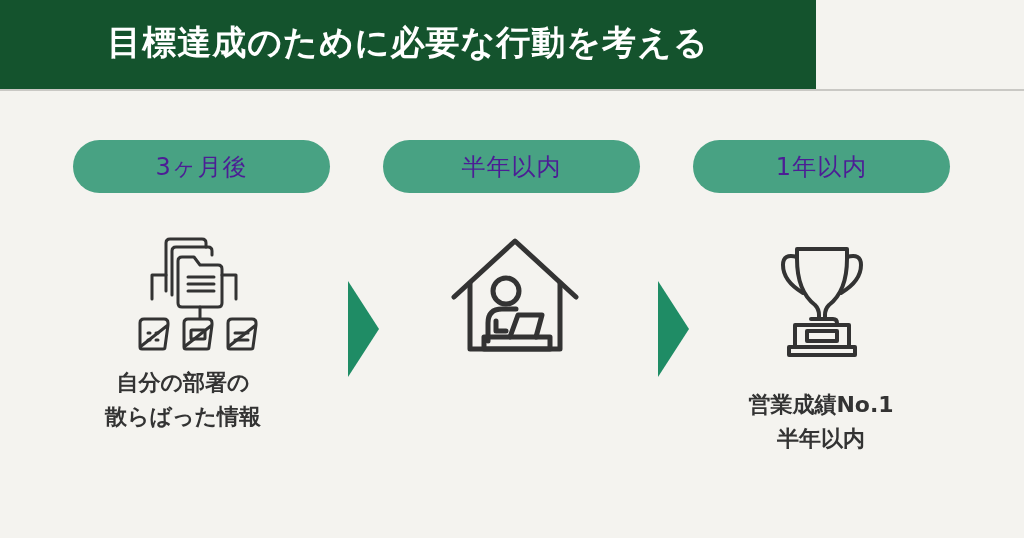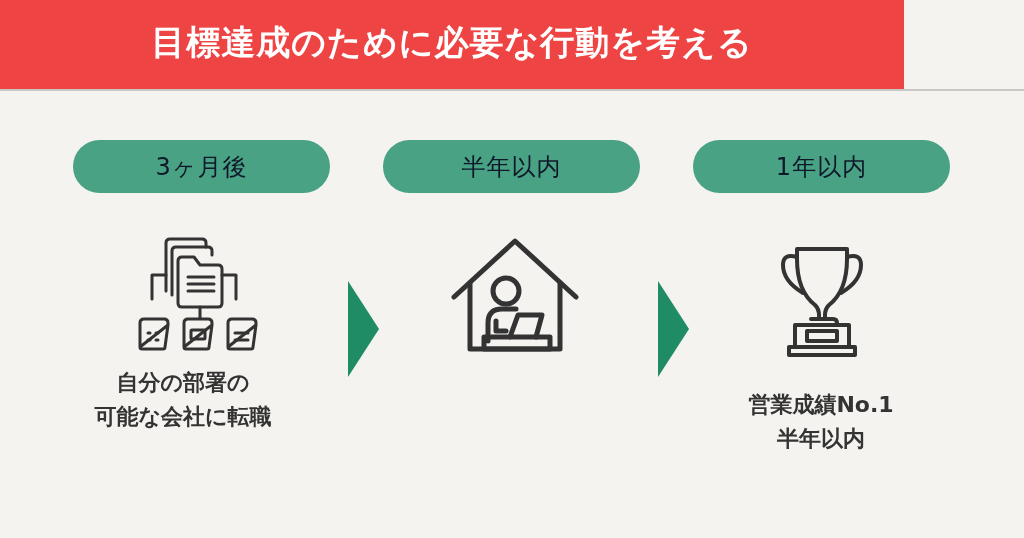--- a/index.html
+++ b/index.html
@@ -3,37 +3,37 @@
   <meta charset="utf-8">
   <style>
     * { box-sizing: border-box; margin: 0; padding: 0; }
     html, body { width: 1024px; height: 538px; overflow: hidden; }
     body {
       background: #f4f3ef;
       font-family: "DejaVu Sans", "Liberation Sans", sans-serif;
       position: relative;
     }
     .header {
-      position: absolute; left: 0; top: 0; width: 904px; height: 89px;
-      background: #ef4444;
+      position: absolute; left: 0; top: 0; width: 816px; height: 89px;
+      background: #14532d;
       display: flex; align-items: center; justify-content: center;
     }
     .header-title {
       color: #ffffff; font-size: 34px; font-weight: bold; letter-spacing: 1px;
       margin-top: -4px;
     }
     .header-rule {
       position: absolute; left: 0; top: 89px; width: 1024px; height: 2px;
       background: #c9c8c4;
     }
     .pill {
       position: absolute; top: 140px; width: 257px; height: 53px;
       background: #48a283; border-radius: 27px;
       display: flex; align-items: center; justify-content: center;
-      color: #0f172a; font-size: 24px; letter-spacing: 1px;
+      color: #4c1d95; font-size: 24px; letter-spacing: 1px;
     }
     .icon {
       position: absolute;
     }
     .icon svg { display: block; }
     .arrow {
       position: absolute; top: 281px; width: 31px; height: 96px;
     }
     .arrow svg { display: block; }
     .caption {
@@ -69,21 +69,21 @@
     <path d="M12 100 h2 M20 100 h2 M12 107 h2 M20 107 h2"></path>
     <path d="M48 114 V90 Q48 86 52 86 H72 Q76 86 76 90 V92 M76 92 L73 114 Q73 116 71 116 H50 Q48 116 48 114 Z"></path>
     <rect x="55" y="97" width="14" height="9" rx="1"></rect>
     <path d="M92 114 V90 Q92 86 96 86 H116 Q120 86 120 90 V92 M120 92 L117 114 Q117 116 115 116 H94 Q92 116 92 114 Z"></path>
     <line x1="99" y1="100" x2="112" y2="100"></line>
     <line x1="99" y1="107" x2="112" y2="107"></line>
   </svg>
 </div>
 <div class="caption" style="left:33px; top:366px;">
   <span>自分の部署の</span>
-  <span>可能な会社に転職</span>
+  <span>散らばった情報</span>
 </div>
 
 <div class="arrow" style="left:348px;">
   <svg width="31" height="96" viewBox="0 0 31 96">
       <polygon points="0,0 31,48 0,96" fill="#1f8c65"></polygon>
     </svg>
 </div>
 
 <div class="pill" style="left:383px;">半年以内</div>
 <div class="icon" style="left:450px; top:237px;">

